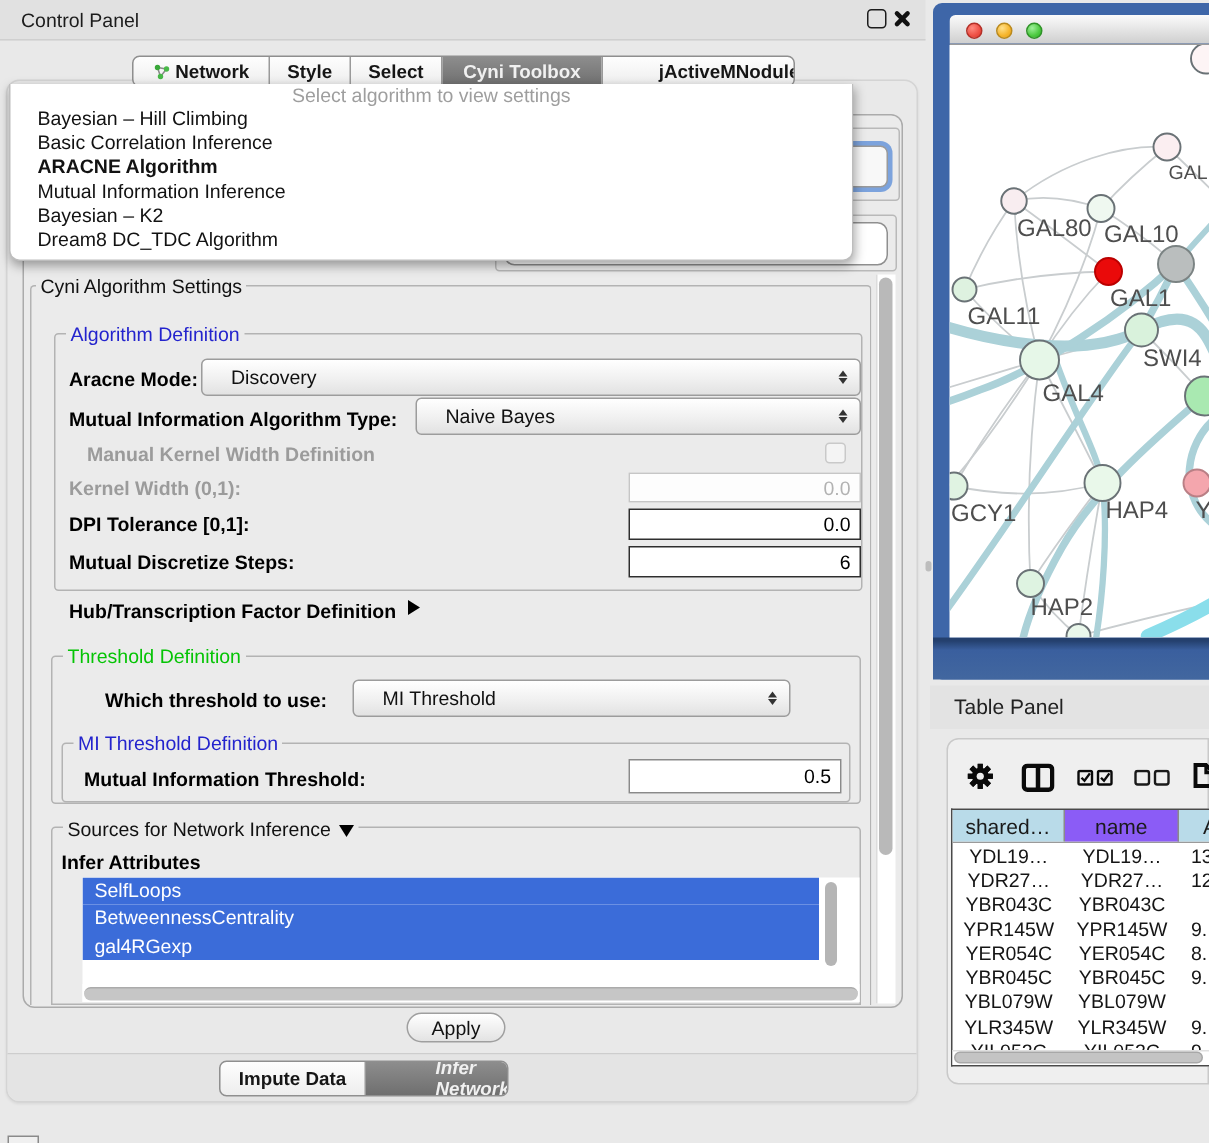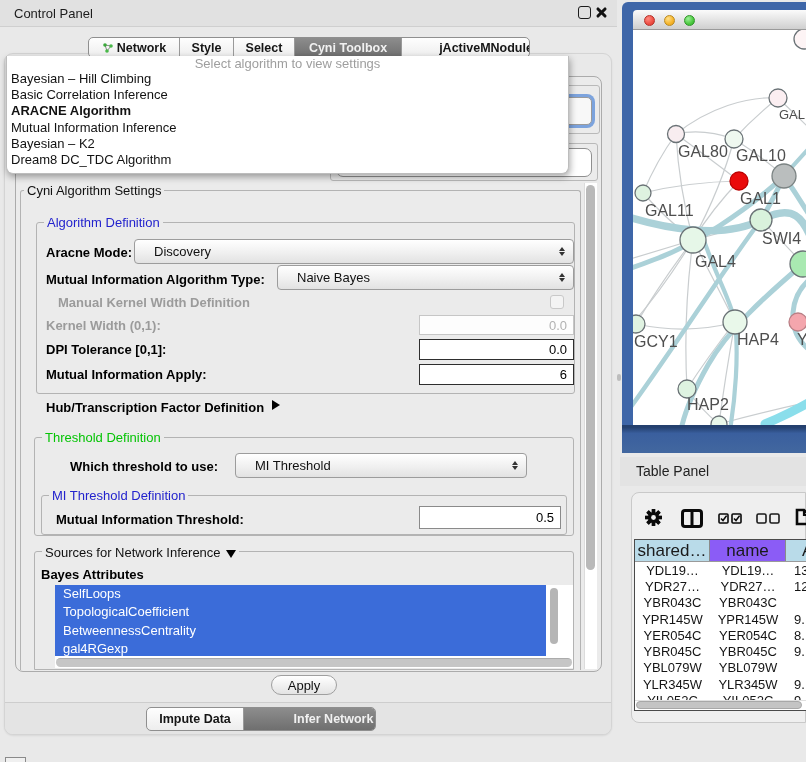--- a/index.html
+++ b/index.html
@@ -33,21 +33,21 @@
 
   
   .frag-combo-box { left:310px; top:85px; width:290px; height:49px; border:1px solid #b9b9b9; border-radius:3px; }
   .frag-combo { left:330px; top:97px; width:262px; height:28px; background:#f8f8f8; border:1px solid #9a9a9a; border-radius:5px; box-shadow:0 0 0 3px rgba(105,150,218,0.85); }
   .frag-box2 { left:330px; top:143px; width:268px; height:38px; border:1px solid #b9b9b9; border-radius:3px; }
   .frag-white2 { left:336px; top:148px; width:256px; height:29px; background:#ffffff; border:1px solid #8f8f8f; border-radius:7px; }
 
   
   .popup { left:6px; top:56px; width:563px; height:118px; background:#ffffff; border:1px solid #bdbdbd; border-top:none; border-radius:0 0 7px 7px; box-shadow:1px 3px 7px rgba(0,0,0,0.35); }
   .popup-prompt { text-align:center; font-size:13px; color:#9e9e9e; height:15px; line-height:15px; }
-  .popup-item { font-size:13px; color:#121212; height:16.2px; line-height:16.2px; padding-left:4px; white-space:nowrap; }
+  .popup-item { font-size:13px; color:#121212; height:16.2px; line-height:16.2px; padding-left:18px; white-space:nowrap; }
   .popup-item.bold { font-weight:bold; }
 
   
   .group { position:absolute; border:1px solid #b3b3b3; border-radius:3px; }
   .group-title { position:absolute; font-size:13px; background:#ebebeb; padding:0 3px; white-space:nowrap; }
   .lbl { position:absolute; font-size:13px; font-weight:bold; color:#000; white-space:nowrap; }
   .lbl.dis { color:#9b9b9b; }
   .titleblue { color:#2323cd; }
   .titlegreen { color:#05c405; }
 
@@ -89,21 +89,21 @@
   .tl.green { left:50.5px; background:radial-gradient(circle at 35% 30%, #9ef09a, #4cc93f 60%, #33b02c); border:1px solid #2f9328; }
   .net-canvas { left:633px; top:30px; width:173px; height:395px; background:#ffffff; overflow:hidden; }
 
   
   .tp-titlebar { left:620px; top:457px; width:186px; height:29px; background:#e3e3e3; }
   .tp-title { position:absolute; left:16px; top:6px; font-size:14px; color:#222; }
   .tp-outer { left:631px; top:492px; width:175px; height:231px; background:#efefef; border:1px solid #c9c9c9; border-radius:8px 0 0 8px; }
   .tp-toolbar { left:631px; top:492px; width:175px; height:47px; }
   .tbl { left:634px; top:539px; width:172px; height:172px; background:#ffffff; border:1px solid #4a4a4a; border-right:none; overflow:hidden; }
   .tbl-header { display:flex; height:22px; border-bottom:1px solid #9a9a9a; }
-  .tbl-header .hc { display:flex; align-items:center; justify-content:center; font-size:17px; color:#1a1a1a; border-right:1px solid #8a8a8a; overflow:hidden;text-align:right; }
+  .tbl-header .hc { display:flex; align-items:center; justify-content:center; font-size:14px; color:#1a1a1a; border-right:1px solid #8a8a8a; overflow:hidden;text-align:right; }
   .tbl-row { display:flex; height:16.3px; }
   .tbl-row .c { display:flex; align-items:center; justify-content:center; font-size:13px; color:#151515; border-right:none; overflow:hidden; white-space:nowrap; }
   .tbl-row .c.num { justify-content:flex-start; padding-left:8px; }
   .tbl-hsb-track { left:635px; top:700px; width:171px; height:10px; background:#ffffff; border-top:1px solid #e0e0e0; }
   .tbl-hsb { left:636px; top:701px; width:166px; height:8px; background:#c4c4c4; border:1px solid #a8a8a8; border-radius:4px; }
 
   .icon-black { position:absolute; }
   svg { display:block; }
   text { font-family:"Liberation Sans", sans-serif; }
 </style>
@@ -179,21 +179,21 @@
 
   <div class="lbl dis" style="left:58px; top:295px;">Manual Kernel Width Definition</div>
   <div class="checkbox" style="left:550px; top:295px;"></div>
 
   <div class="lbl dis" style="left:46px; top:318px;">Kernel Width (0,1):</div>
   <div class="field dis" style="left:419px; top:315px; width:155px; height:20px;">0.0</div>
 
   <div class="lbl" style="left:46px; top:342px;">DPI Tolerance [0,1]:</div>
   <div class="field en" style="left:419px; top:339px; width:155px; height:21px;">0.0</div>
 
-  <div class="lbl" style="left:46px; top:367px;">Mutual Information Apply:</div>
+  <div class="lbl" style="left:46px; top:367px;">Mutual Discretize Steps:</div>
   <div class="field en" style="left:419px; top:364px; width:155px; height:21px;">6</div>
 
   <div class="lbl" style="left:46px; top:400px;">Hub/Transcription Factor Definition</div>
   <div class="tri-right" style="left:272px; top:400px;"></div>
 
   <div class="group" style="left:34px; top:437px; width:540px; height:99px;"></div>
   <div class="group-title titlegreen" style="left:42px; top:430px;">Threshold Definition</div>
 
   <div class="lbl" style="left:70px; top:459px;">Which threshold to use:</div>
   <div class="combo" style="left:235px; top:453px; width:292px; height:25px;">
@@ -206,39 +206,38 @@
 
   <div class="group" style="left:41px; top:495px; width:526px; height:40px;"></div>
   <div class="group-title titleblue" style="left:49px; top:488px;">MI Threshold Definition</div>
 
   <div class="lbl" style="left:56px; top:512px;">Mutual Information Threshold:</div>
   <div class="field mid" style="left:419px; top:506px; width:142px; height:23px;">0.5</div>
 
   <div class="group" style="left:34px; top:551px; width:540px; height:119px; border-radius:3px 3px 0 0;"></div>
   <div class="group-title" style="left:42px; top:545px; color:#111;"><span>Sources for Network Inference</span><span class="tri-down"></span></div>
 
-  <div class="lbl" style="left:41px; top:567px;">Bayes Attributes</div>
+  <div class="lbl" style="left:41px; top:567px;">Infer Attributes</div>
   <div class="abs attr-list" id="attr-list">
       <div class="attr-item">SelfLoops</div>
-      <div class="attr-item">TopologicalCoefficient</div>
       <div class="attr-item">BetweennessCentrality</div>
       <div class="attr-item">gal4RGexp</div>
     </div>
   <div class="abs attr-vsb"></div>
   <div class="abs attr-hsb-track"></div>
   <div class="abs attr-hsb"></div>
 
   <div class="abs apply-btn">Apply</div>
   <div class="abs cp-sep"></div>
   <div class="abs cp-bottomstrip"></div>
   <div class="abs seg-bar bottom-tabs" id="bottom-tabs">
       <div class="seg" style="width: 97px; text-align: center;">
         <span>Impute Data</span>
       </div>
-      <div class="seg sel" style="width: 131px;">
+      <div class="seg sel" style="width: 94px; font-style: italic;">
         <span>Infer Network</span>
       </div>
     </div>
 
   <div class="abs popup" id="algo-popup">
     <div class="popup-prompt">Select algorithm to view settings</div>
   <div class="popup-item">Bayesian – Hill Climbing</div>
       <div class="popup-item">Basic Correlation Inference</div>
       <div class="popup-item bold">ARACNE Algorithm</div>
       <div class="popup-item">Mutual Information Inference</div>

